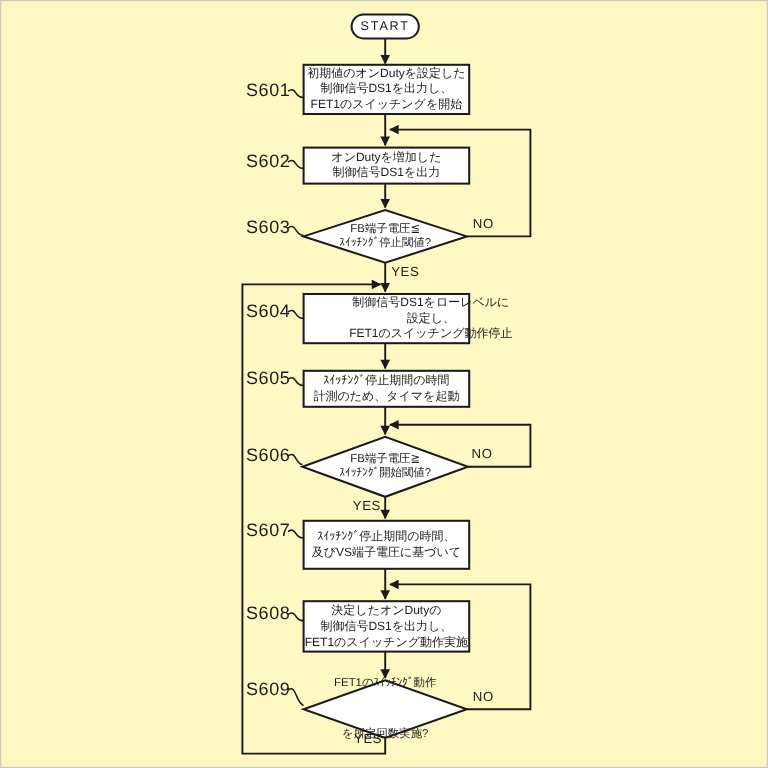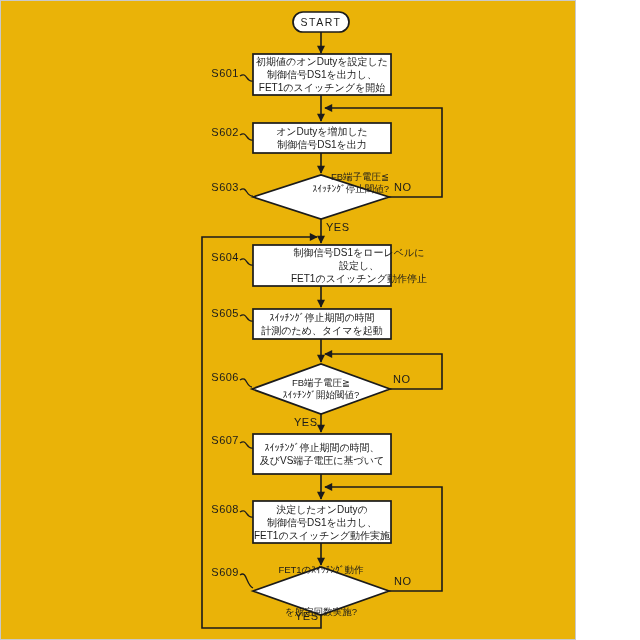--- a/index.html
+++ b/index.html
@@ -1,28 +1,28 @@
 <!DOCTYPE html>
 <html><head>
 <meta charset="utf-8">
 <style>
   html,body{margin:0;padding:0;background:#ffffff;}
   #stage{
-    position:relative;width:576px;height:640px;background:#eab308;
+    position:relative;width:640px;height:640px;background:#fef9c3;
     font-family:"Liberation Sans","DejaVu Sans",sans-serif;
     color:#1b1b1b;overflow:hidden;box-sizing:border-box;
     border:1px solid #c9c9c9;
   }
   #wires{position:absolute;left:0;top:0;width:640px;height:640px;}
   .txt{position:absolute;display:flex;flex-direction:column;justify-content:center;
        align-items:center;text-align:center;line-height:13px;font-size:10px;
        color:#1b1b1b;}
   .txt span{white-space:nowrap;}
   .dia{font-size:9.5px;line-height:12.5px;}
-  .tag{position:absolute;width:34px;text-align:right;font-size:11px;
+  .tag{position:absolute;width:34px;text-align:center;font-size:15px;
        letter-spacing:0.5px;color:#1b1b1b;}
   .branch{position:absolute;font-size:11px;letter-spacing:0.5px;color:#1b1b1b;
        white-space:nowrap;}
   .start-lbl{position:absolute;left:292px;top:11px;width:56px;height:20px;
        display:flex;align-items:center;justify-content:center;
        font-size:10.5px;letter-spacing:1.5px;}
 </style>
 </head>
 <body>
 
@@ -86,21 +86,21 @@
     <span>初期値のオンDutyを設定した</span>
     <span>制御信号DS1を出力し、</span>
     <span>FET1のスイッチングを開始</span>
   </div>
 
   <div class="txt" style="left:252px;top:122px;width:138px;height:30px;">
     <span>オンDutyを増加した</span>
     <span>制御信号DS1を出力</span>
   </div>
 
-  <div class="txt dia" style="left:252px;top:160px;width:136px;height:44px;align-items:flex-end;">
+  <div class="txt dia" style="left:252px;top:174px;width:136px;height:44px;">
     <span>FB端子電圧≦</span>
     <span>ｽｲｯﾁﾝｸﾞ停止閾値?</span>
   </div>
 
   <div class="txt" style="left:252px;top:244px;width:138px;height:41px;padding-left:37px;">
     <span>制御信号DS1をローレベルに</span>
     <span>設定し、</span>
     <span>FET1のスイッチング動作停止</span>
   </div>
 

